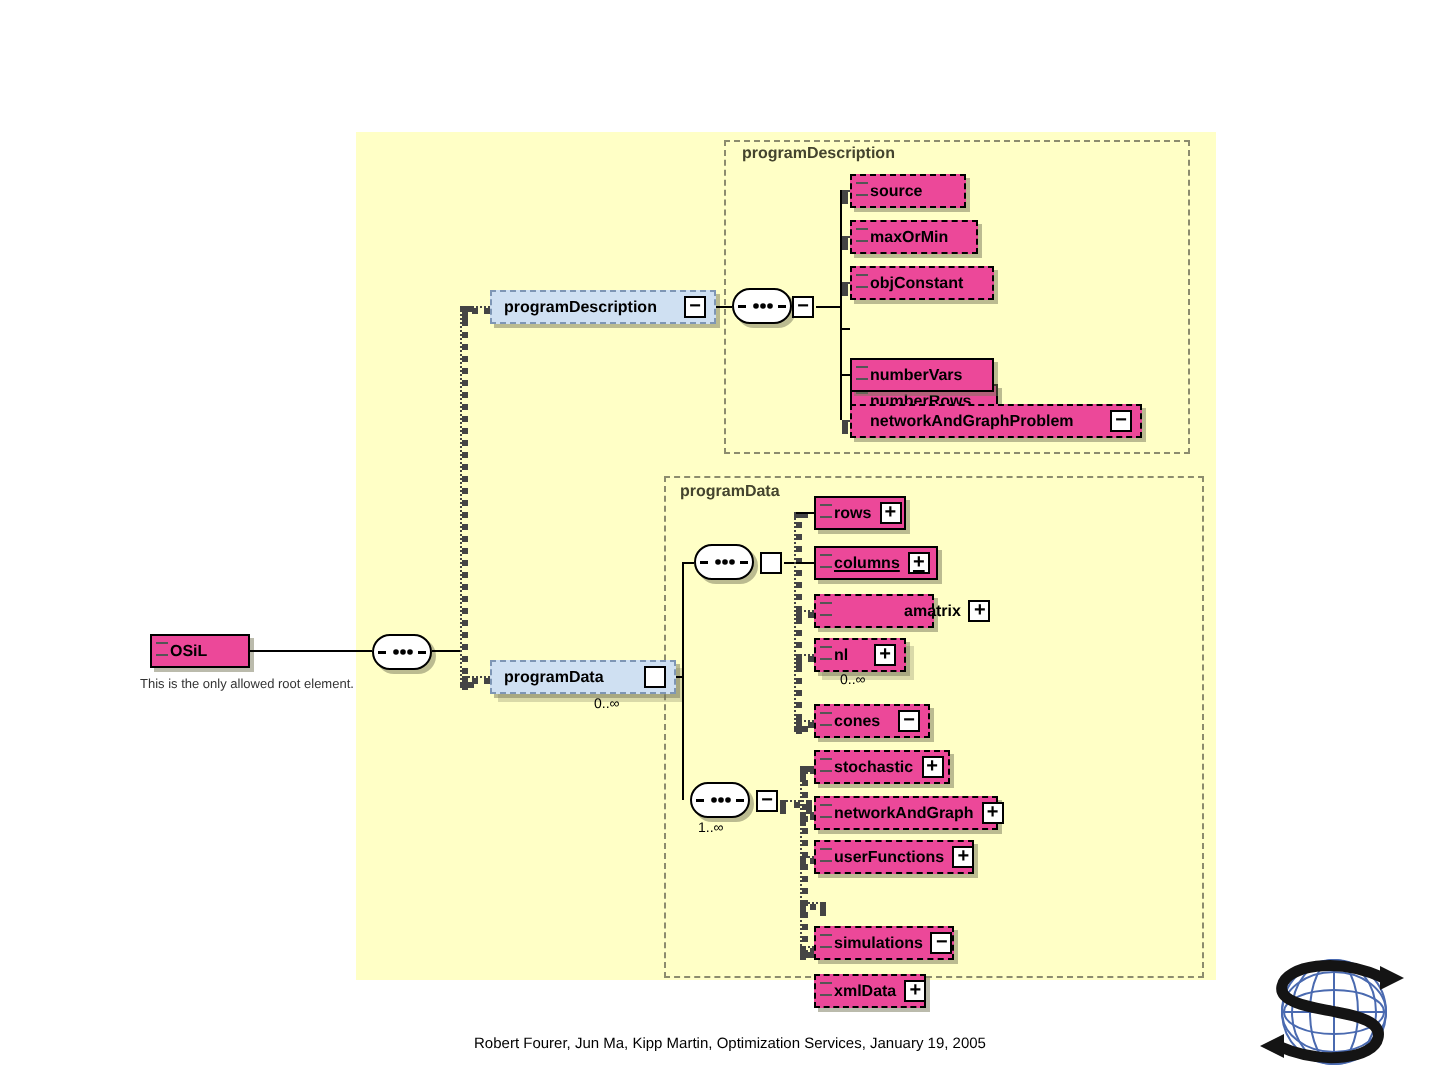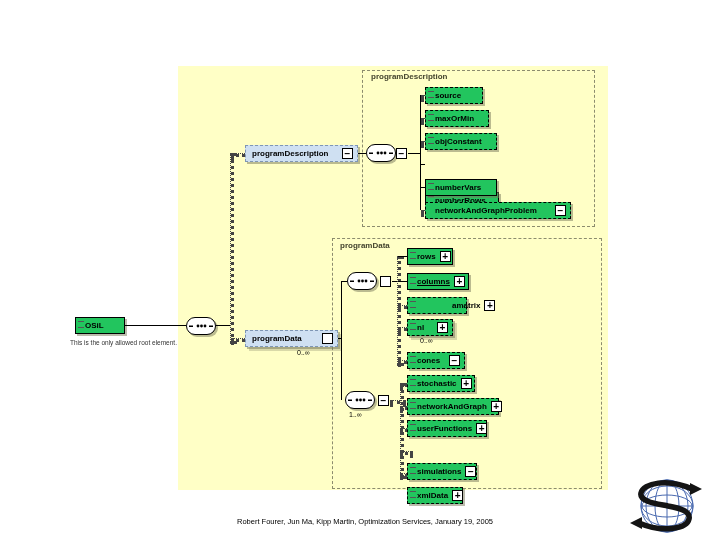--- a/index.html
+++ b/index.html
@@ -3,21 +3,21 @@
 <meta charset="utf-8">
 <style>
   html,body{margin:0;padding:0;background:#fff;}
   #slide{position:relative;width:720px;height:540px;background:#ffffff;overflow:hidden;
          font-family:"Liberation Sans",sans-serif;}
   .title{position:absolute;left:35px;top:22px;font-size:21px;font-weight:bold;
          color:#3232b8;white-space:nowrap;letter-spacing:0px;}
   .panel{position:absolute;left:178px;top:66px;width:430px;height:424px;background:#ffffc6;}
   .frame{position:absolute;border:1px dashed #8c8c6e;}
   .frame-label{position:absolute;font-size:8px;font-weight:bold;color:#44442e;white-space:nowrap;}
-  .el{position:absolute;height:17px;background:#22c55e;border:1px solid #000;
+  .el{position:absolute;height:17px;background:#ec4899;border:1px solid #000;
       box-shadow:2px 2px 0 rgba(120,120,90,.5);display:flex;align-items:center;
       padding:0 4px 0 9px;box-sizing:border-box;white-space:nowrap;
       font-size:8px;font-weight:bold;color:#000;}
   .el.opt{border-style:dashed;}
   .el.complex{background:#cfe0f2;border-color:#7e96b5;padding-left:6px;}
   .el.multi{box-shadow:2px 2px 0 rgba(120,120,90,.5),4px 4px 0 rgba(120,120,90,.28);}
   .lbl{flex:1 1 auto;overflow:visible;}
   .exp{width:11px;height:11px;border:1px solid #000;background:#fff;font-size:10px;
        line-height:9px;text-align:center;margin-left:4px;flex:0 0 auto;font-weight:bold;
        box-sizing:border-box;color:#000;}

